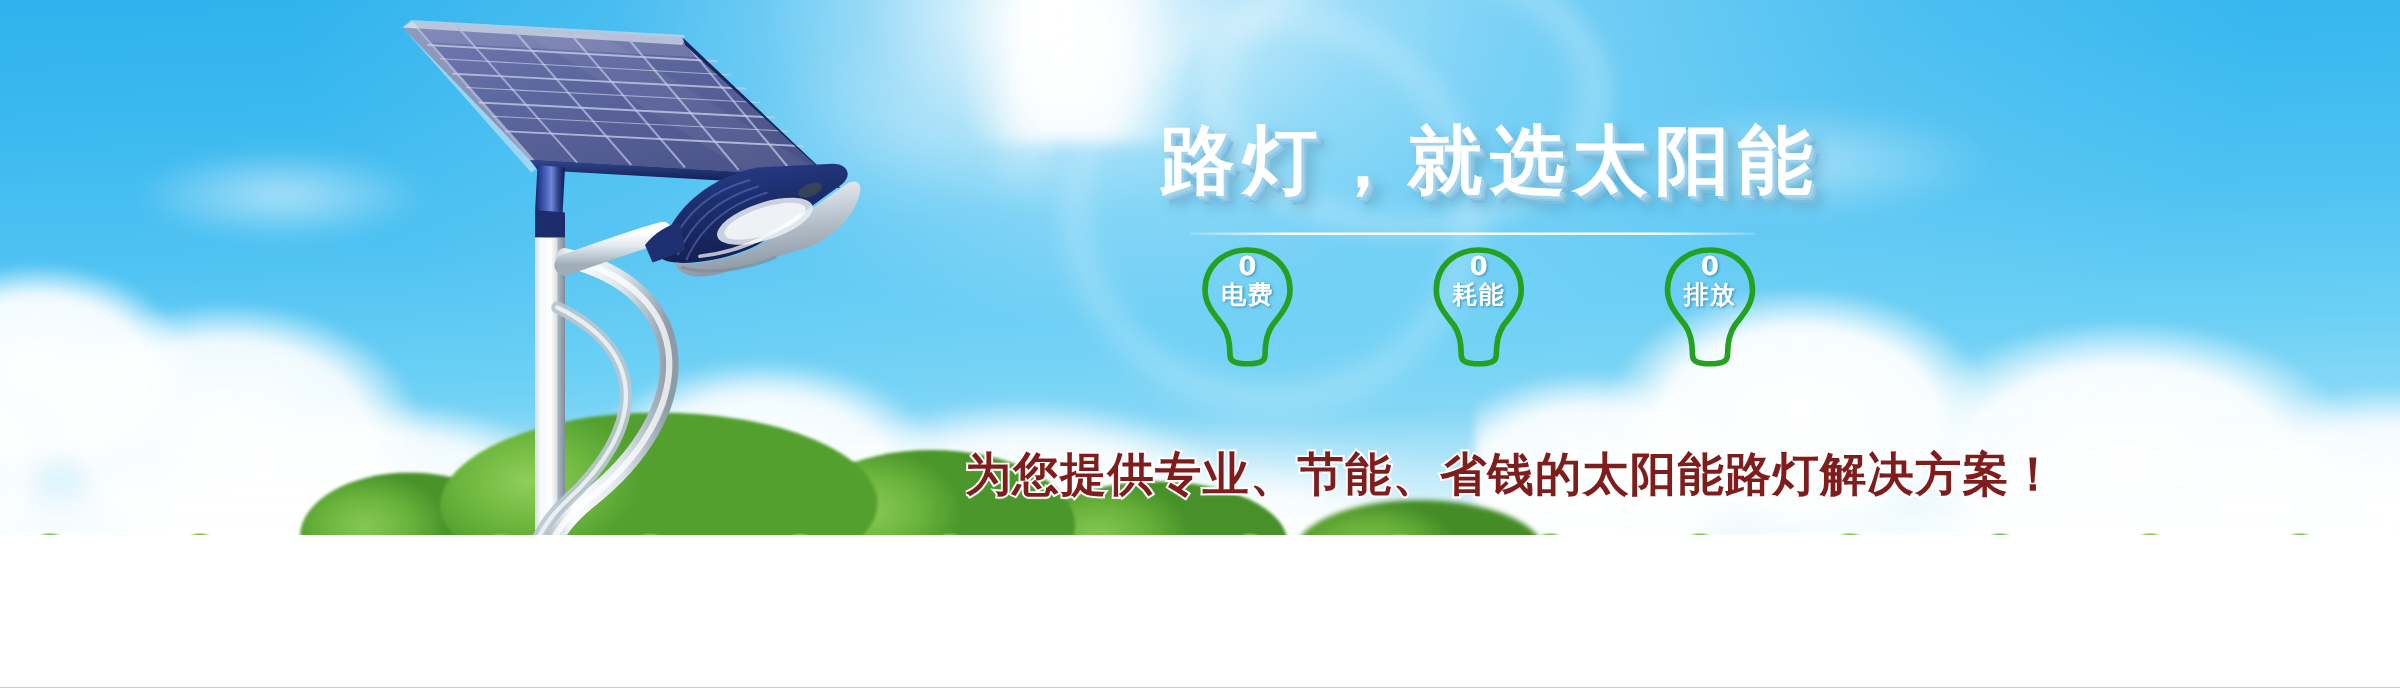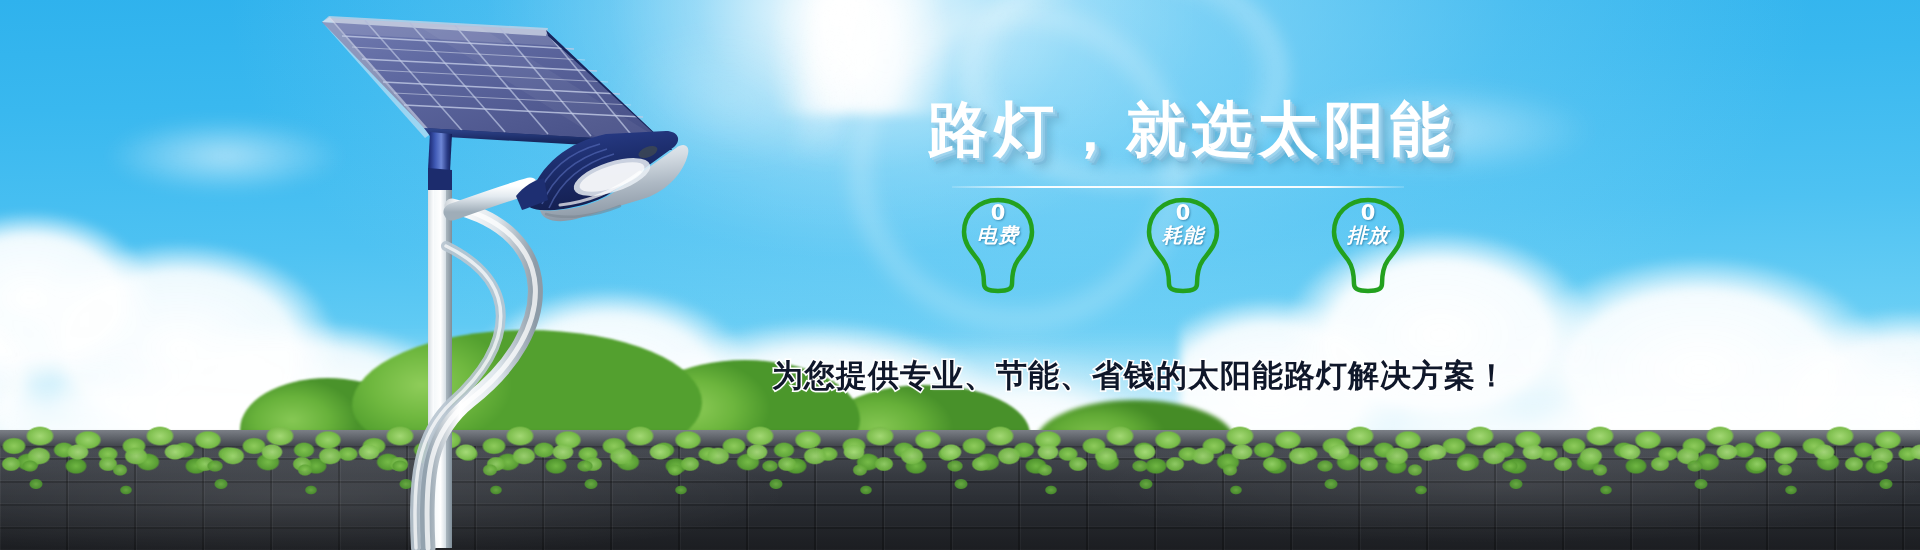--- a/index.html
+++ b/index.html
@@ -9,21 +9,21 @@
     background: #ffffff;
   }
   body {
     font-family: "DejaVu Sans", "Liberation Sans", sans-serif;
   }
 
   
   .banner {
     position: relative;
     width: 1920px;
-    height: 550px;
+    height: 428px;
     overflow: hidden;
     background: #35b4ec;
   }
 
   
   .sky {
     position: absolute;
     inset: 0;
     background:
       radial-gradient(ellipse 620px 430px at 845px 10px,
@@ -341,34 +341,33 @@
   }
   .badge-num {
     font-size: 21px;
     line-height: 22px;
     letter-spacing: 0;
   }
   .badge-label {
     font-size: 20px;
     line-height: 22px;
     letter-spacing: 1px;
-    font-style: italic;
   }
   .badge.no-num .badge-text { padding-top: 16px; }
 
   
   .tagline {
     position: absolute;
     left: 772px;
     top: 355px;
-    font-size: 31px;
+    font-size: 37px;
     font-weight: 700;
     letter-spacing: 1px;
     white-space: nowrap;
-    color: #0f172a;
+    color: #7f1d1d;
     -webkit-text-stroke: 3px #ffffff;
     paint-order: stroke fill;
     text-shadow: 0 1px 2px rgba(255,255,255,0.8);
   }
 </style>
 </head>
 <body>
 
 <div class="banner">
 

